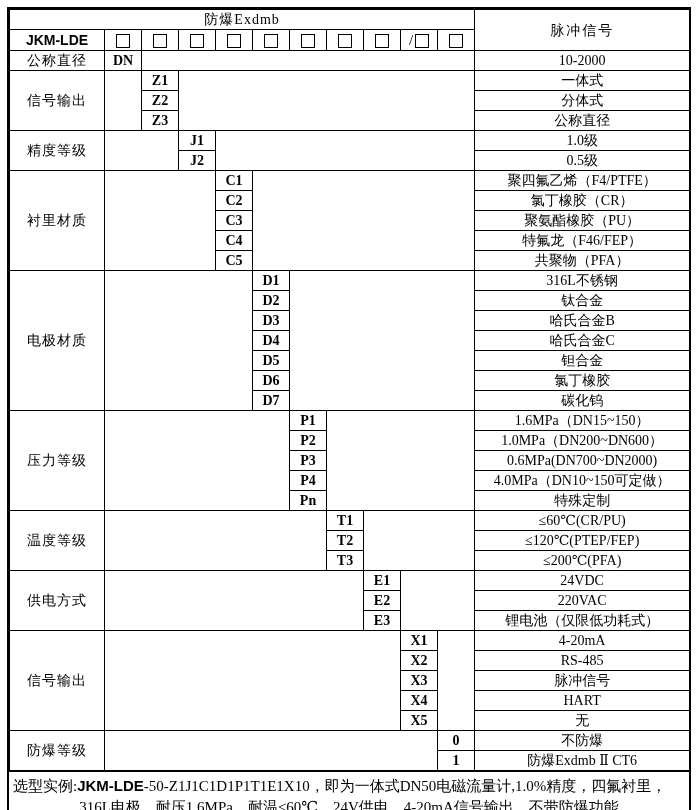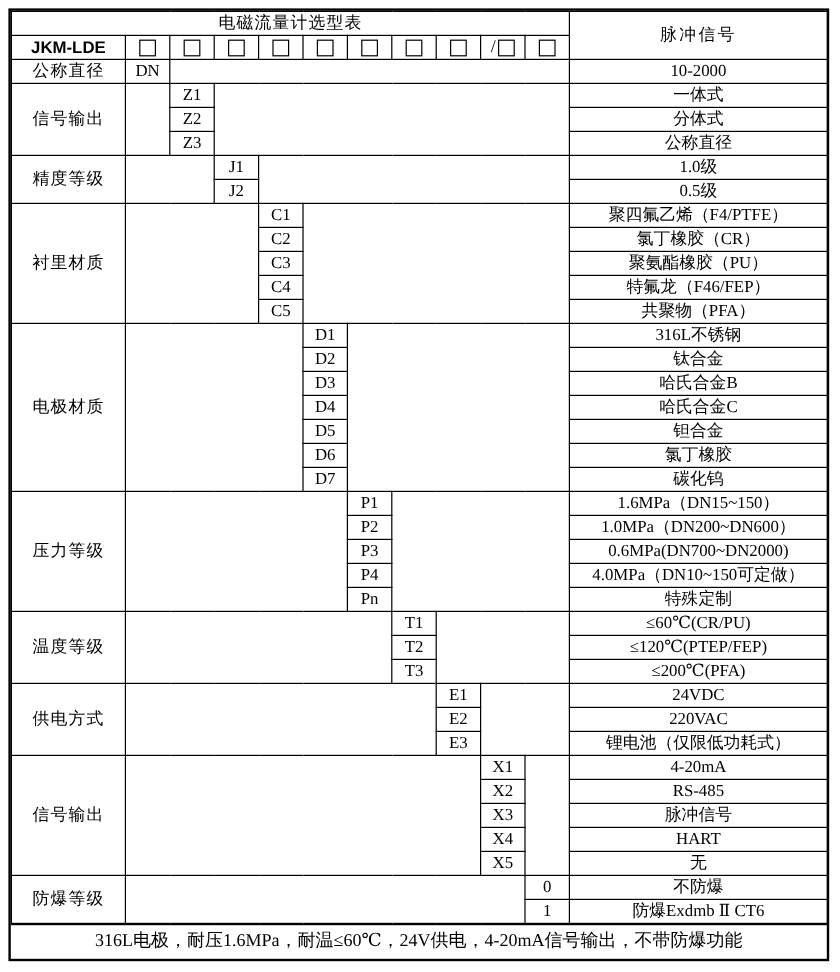--- a/index.html
+++ b/index.html
@@ -26,21 +26,21 @@
     font-family:"Liberation Sans","DejaVu Sans",sans-serif;
     font-weight:bold;font-size:14px;height:21px;
   }
   td.cb-cell{height:21px;}
   .cbox{
     display:inline-block;width:12px;height:12px;
     border:1px solid #000;vertical-align:middle;background:#fff;
   }
   .slash{font-size:15px;margin-right:2px;vertical-align:middle;}
   td.label-cell{font-size:15px;letter-spacing:1px;}
-  td.code-cell{font-size:14px;}
+  td.code-cell{font-size:14px;font-weight:bold;}
   td.desc-cell{font-size:14px;margin-left:44px;}
   .example{
     border-top:1px solid #000;padding:3px 4px 4px 4px;
     font-size:15px;line-height:21px;text-align:left;
   }
   .example .bold{
     font-family:"Liberation Sans","DejaVu Sans",sans-serif;
     font-weight:bold;
   }
   .ex2{text-align:center;}
@@ -59,21 +59,21 @@
         <col style="width:37px">
       <col style="width:37px">
         <col style="width:37px">
         <col style="width:37px">
         <col style="width:37px">
         <col style="width:37px">
       <col style="width:215px">
     </colgroup>
     <tbody id="table-body">
       <tr>
-        <td colspan="11" class="title-cell">电磁流量计选型表</td>
+        <td colspan="11" class="title-cell">防爆Exdmb</td>
         <td rowspan="2" class="fn-cell">脉冲信号</td>
       </tr>
       <tr id="model-row">
         <td class="model-cell">JKM-LDE</td>
       <td class="cb-cell"><span class="cbox"></span></td>
           <td class="cb-cell"><span class="cbox"></span></td>
           <td class="cb-cell"><span class="cbox"></span></td>
           <td class="cb-cell"><span class="cbox"></span></td>
           <td class="cb-cell"><span class="cbox"></span></td>
           <td class="cb-cell"><span class="cbox"></span></td>
@@ -251,16 +251,17 @@
           <td class="desc-cell">不防爆</td>
         </tr>
         <tr>
           <td class="code-cell">1</td>
           <td class="desc-cell">防爆Exdmb Ⅱ CT6</td>
         </tr>
       </tbody>
   </table>
 
   <div class="example">
+    <div class="ex1"><span>选型实例:</span><span class="bold">JKM-LDE</span><span>-50-Z1J1C1D1P1T1E1X10，即为一体式DN50电磁流量计,1.0%精度，四氟衬里，</span></div>
     <div class="ex2">316L电极，耐压1.6MPa，耐温≤60℃，24V供电，4-20mA信号输出，不带防爆功能</div>
   </div>
 
 </div>
 
 </body></html>

